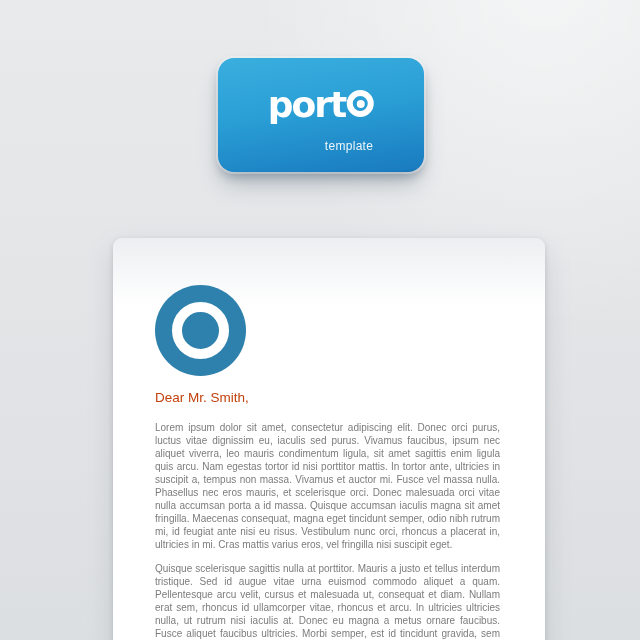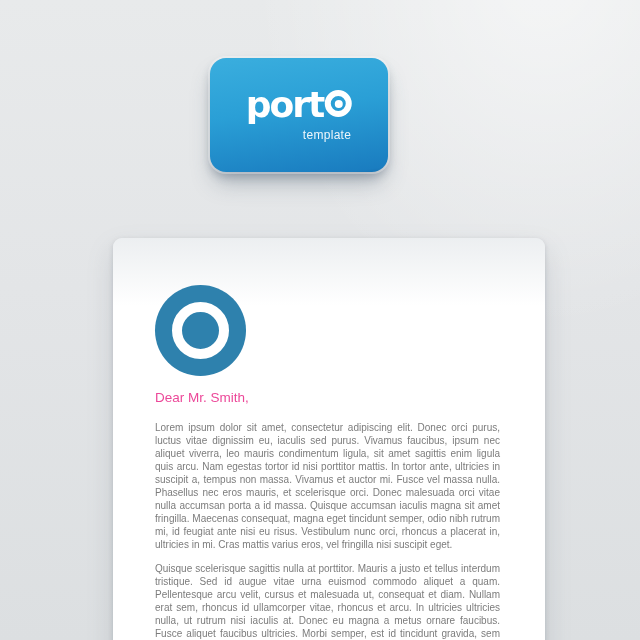--- a/index.html
+++ b/index.html
@@ -15,30 +15,31 @@
     width: 640px;
     height: 640px;
     background-image:
       radial-gradient(ellipse at 85% -5%, rgba(255,255,255,0.55), rgba(255,255,255,0) 38%),
       linear-gradient(180deg, #e8eaeb 0%, #e3e5e7 45%, #dcdfe1 100%);
   }
 
   
   .card {
     position: absolute;
-    left: 210px;
+    left: 218px;
     top: 58px;
     width: 178px;
     height: 114px;
     border-radius: 16px;
     background: linear-gradient(172deg, #3aaede 0%, #2a9fd6 45%, #1a7dc0 96%, #166fae 100%);
     box-shadow:
       0 0 0 2px rgba(255,255,255,0.30),
       0 5px 8px rgba(60,80,100,0.28),
       0 14px 22px -4px rgba(60,80,100,0.35);
+    padding-left: 28px;
   }
   .card-logo {
     position: absolute;
     left: 50%;
     top: 29px;
     transform: translateX(-50%);
   }
   .brand-row {
     display: flex;
     align-items: flex-end;
@@ -70,21 +71,21 @@
     border-radius: 50%;
     top: 50%;
     left: 50%;
     transform: translate(-50%, -50%);
   }
   .tagline {
     text-align: right;
     font-size: 12px;
     letter-spacing: 0.3px;
     color: rgba(255,255,255,0.92);
-    margin-top: 5px;
+    margin-top: 16px;
     padding-right: 1px;
   }
 
   
   .paper {
     position: absolute;
     left: 113px;
     top: 238px;
     width: 432px;
     height: 450px;
@@ -119,21 +120,21 @@
     width: 57px;
     height: 57px;
     box-sizing: border-box;
     border: 10px solid #ffffff;
     border-radius: 50%;
   }
   .greeting {
     margin-top: 13px;
     font-size: 13.5px;
     line-height: 18px;
-    color: #ec4899;
+    color: #c2410c;
   }
   .para {
     margin-top: 14px;
     font-size: 10px;
     line-height: 13px;
     text-align: justify;
     color: #7c7c7c;
   }
   .para.second {
     margin-top: 11px;

